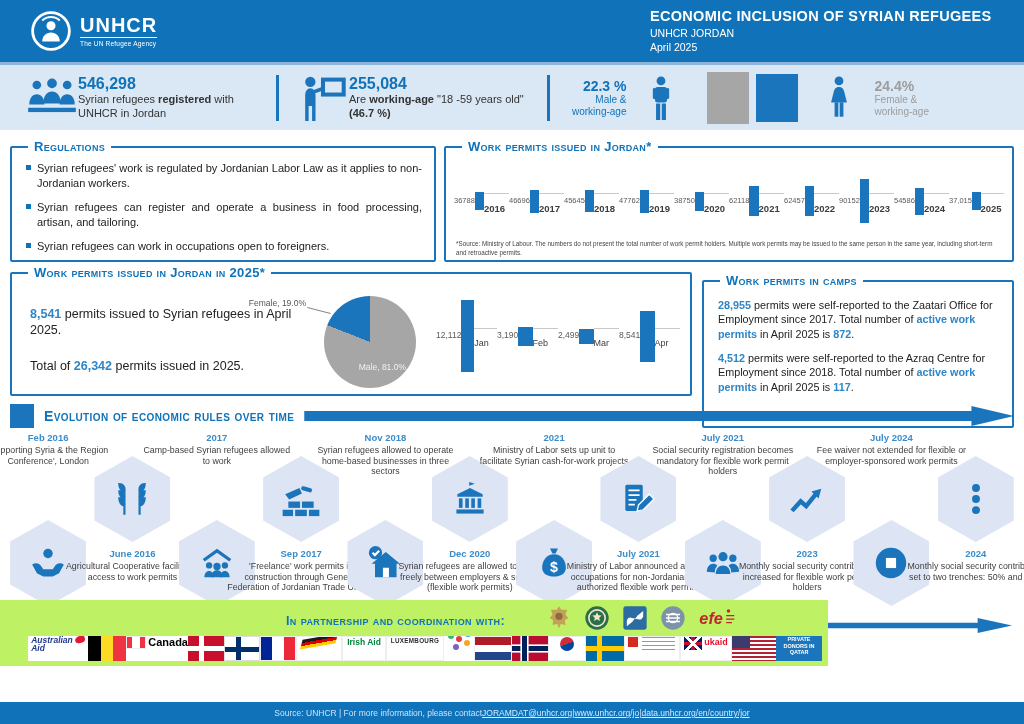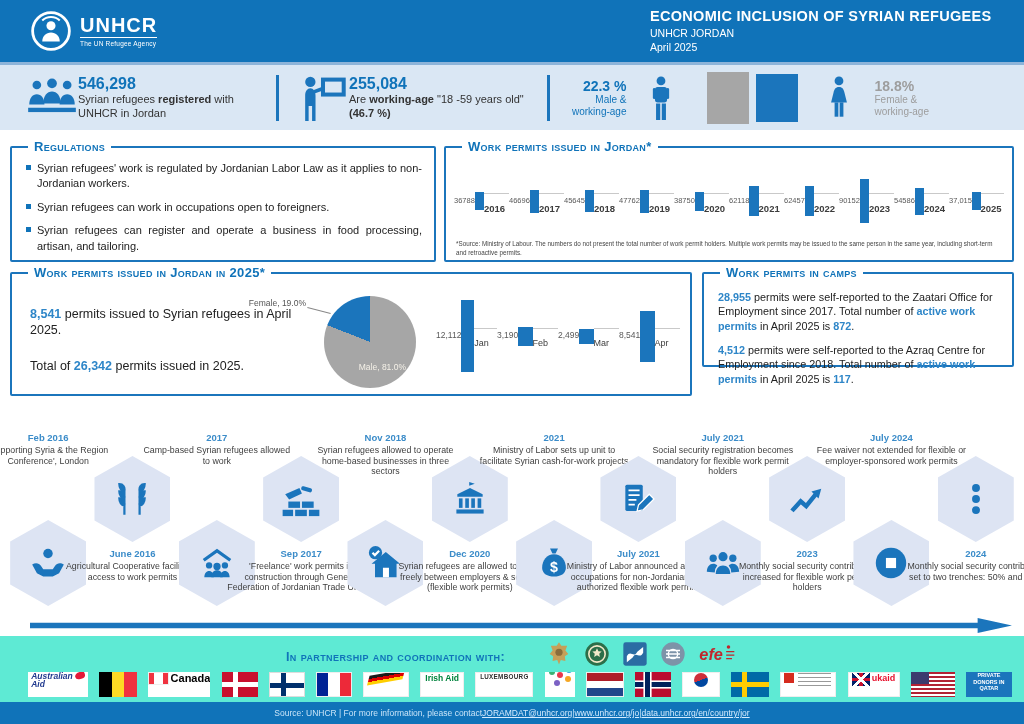--- a/index.html
+++ b/index.html
@@ -93,21 +93,21 @@
     clip-path:polygon(50% 0,100% 25%,100% 75%,50% 100%,0 75%,0 25%);display:flex;align-items:center;justify-content:center}
   .tl-col.top .hex{top:88px}
   .tl-col.bottom .hex{top:24px}
   .hex svg{width:38px;height:38px;fill:var(--bar)}
   .tl-date{color:#3B8CC9;font-weight:bold;font-size:9.5px;margin-bottom:2px}
   .tl-desc{font-size:8.8px;color:var(--ink);line-height:1.22}
   .tl-bottom-arrow{position:absolute;top:618px;left:30px;right:12px;height:15px;background:var(--bar);
     clip-path:polygon(0 32%,96.5% 32%,96.5% 0,100% 50%,96.5% 100%,96.5% 68%,0 68%)}
 
   
-  .partners{position:absolute;top:636px;left:0;width:1024px;height:66px;background:#5eead4}
+  .partners{position:absolute;top:600px;left:0;width:828px;height:66px;background:#bef264}
   .partners-title{position:absolute;left:286px;top:14px;font-variant:small-caps;font-weight:bold;font-size:12.5px;color:var(--blue);letter-spacing:.4px}
   .orgs{position:absolute;left:545px;top:0;display:flex;gap:10px;align-items:center;height:36px}
   .org{height:32px;display:flex;align-items:center}
   .org svg{height:28px;width:auto}
   .flags{position:absolute;left:28px;right:12px;top:36px;display:flex;justify-content:space-between;align-items:center}
   .flag{height:25px;position:relative;overflow:hidden;flex:0 0 auto;display:flex;align-items:flex-start;justify-content:center;background:#fff}
   .flag-text{position:relative;z-index:2}
   .f-australian-aid{width:60px}
   .f-australian-aid .flag-text{font-weight:bold;font-style:italic;font-size:8.5px;line-height:.95;color:#213A8F;white-space:pre-line;text-align:left}
   .f-australian-aid::after{content:'';width:10px;height:7px;background:#E31837;border-radius:60% 40% 50% 50%;margin-left:2px;transform:rotate(-15deg)}
@@ -239,33 +239,33 @@
             <div class="bar" style="height: 48px;"></div>
           </div>
         </div>
       <svg class="g-icon" viewBox="0 0 20 40">
         <circle cx="10" cy="4.5" r="4"></circle>
         <path d="M10 10c3.2 0 4.3 2.2 5 5.2L17.2 24H2.8L5 15.2C5.7 12.2 6.8 10 10 10z"></path>
         <rect x="6" y="24" width="3.4" height="13"></rect>
         <rect x="10.6" y="24" width="3.4" height="13"></rect>
       </svg>
       <div class="g-txt g-female">
-        <div class="g-pct">18.8%</div>
+        <div class="g-pct">24.4%</div>
         <div class="g-lab">Female &amp;</div>
         <div class="g-lab">working-age</div>
       </div>
     </div>
   </div>
 
   <div class="box" style="left:10px;top:146px;width:426px;height:116px">
     <div class="box-title">Regulations</div>
     <ul class="reg-list">
         <li>Syrian refugees' work is regulated by Jordanian Labor Law as it applies to non-Jordanian workers.</li>
+        <li>Syrian refugees can register and operate a business in food processing, artisan, and tailoring.</li>
         <li>Syrian refugees can work in occupations open to foreigners.</li>
-        <li>Syrian refugees can register and operate a business in food processing, artisan, and tailoring.</li>
       </ul>
   </div>
 
   <div class="box" style="left:444px;top:146px;width:570px;height:116px">
     <div class="box-title">Work permits issued in Jordan*</div>
     <div class="bar-chart chart-yearly">
         <div class="bar-col">
           <div class="bar-val">36788</div>
           <div class="bar" style="height: 18px;"></div>
           <div class="bar-cat">2016</div>
@@ -345,28 +345,33 @@
           <div class="bar-cat">Mar</div>
         </div>
         <div class="bar-col">
           <div class="bar-val">8,541</div>
           <div class="bar" style="height: 51px;"></div>
           <div class="bar-cat">Apr</div>
         </div>
       </div>
   </div>
 
-  <div class="box" style="left:702px;top:272px;width:312px;height:95px">
+  <div class="box" style="left:702px;top:280px;width:312px;height:148px">
     <div class="box-title">Work permits in camps</div>
     <div class="camps-body">
       <div class="camps-p"><span class="hl">28,955</span><span> permits were self-reported to the Zaatari Office for Employment since 2017. Total number of </span><span class="hl">active work permits</span><span> in April 2025 is </span><span class="hl">872</span><span>.</span></div>
       <div class="camps-p"><span class="hl">4,512</span><span> permits were self-reported to the Azraq Centre for Employment since 2018. Total number of </span><span class="hl">active work permits</span><span> in April 2025 is </span><span class="hl">117</span><span>.</span></div>
     </div>
   </div>
 
+  <div class="tl-head">
+    <div class="tl-square"></div>
+    <div class="tl-title">Evolution of economic rules over time</div>
+    <div class="tl-arrow"></div>
+  </div>
   <div class="tl">
       <div class="tl-col top">
         <div class="tl-text">
           <div class="tl-date">Feb 2016</div>
           <div class="tl-desc">'Supporting Syria &amp; the Region Conference', London</div>
         </div>
         <div class="hex">
           <svg viewBox="0 0 24 24">
             <circle cx="12" cy="6" r="3"></circle>
             <path d="M2 13c2-1.5 4.5-1 5.5.8L9 16h6l1.5-2.2c1-1.8 3.5-2.3 5.5-.8l-3 5.5-4 2h-6l-4-2z"></path>

